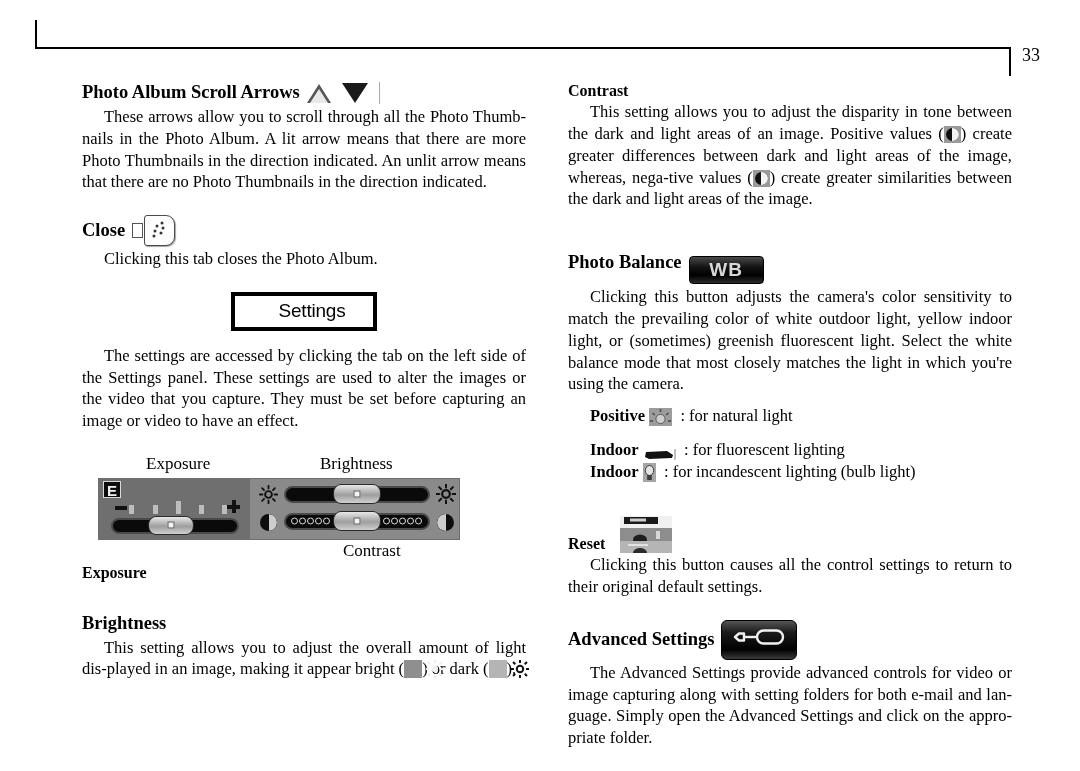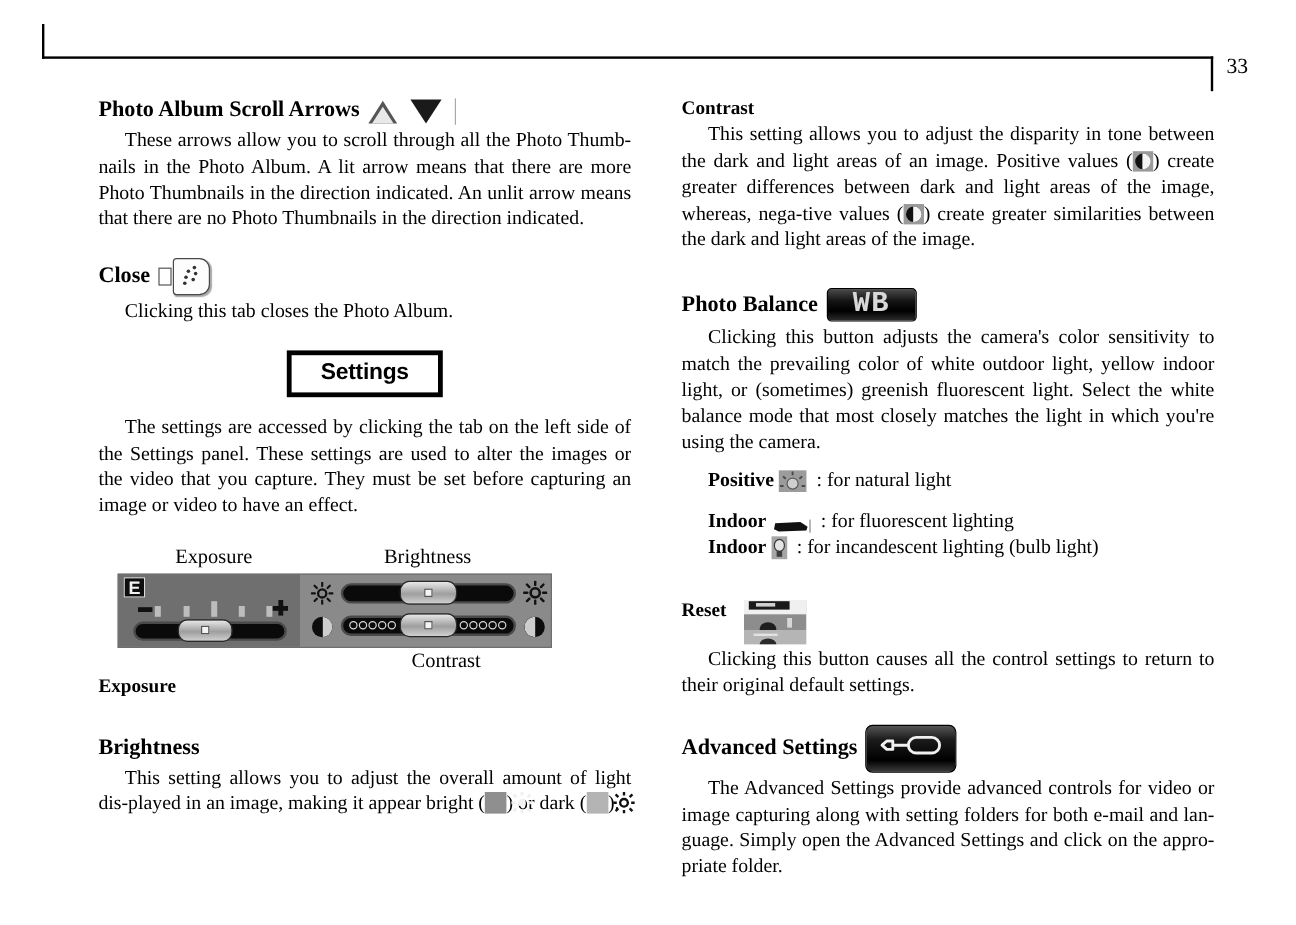--- a/index.html
+++ b/index.html
@@ -88,23 +88,23 @@
   .gap-m { height: 22px; }
   .gap-l { height: 30px; }
 
   
   #settings-banner {
     width: 122px;
     margin: 0 auto;
     border: 4px solid #000;
     text-align: center;
     font-family: "Liberation Sans", sans-serif;
-    font-weight: bold;
+    font-weight: normal;
     font-size: 19px;
-    padding: 4px 0 5px 0;
+    padding: 4px 0 5px 16px;
     letter-spacing: -0.2px;
     background: #fff;
   }
 
   
   .arrow-up, .arrow-dn {
     display: inline-block;
     width: 0; height: 0;
     vertical-align: middle;
   }
@@ -207,29 +207,30 @@
     position: relative;
   }
   .ico-sun-dark { background: #b4b4b4; }
 
   
   #wb-button {
     width: 75px; height: 28px;
     border-radius: 4px;
     background: linear-gradient(180deg,#4a4a4a 0%, #141414 38%, #000 70%, #2b2b2b 100%);
     color: #d8d8d8;
-    font-family: Liberation Mono, monospace;
+    font-family: Liberation Sans, sans-serif;
     font-weight: bold;
-    font-size: 24px;
+    font-size: 19px;
     display: flex;
     align-items: center;
     justify-content: center;
     letter-spacing: 1px;
     border: 1px solid #000;
     box-sizing: border-box;
+    margin-top: 16px;
   }
 
   
   #advanced-button {
     width: 76px; height: 40px;
     border-radius: 6px;
     background: linear-gradient(180deg,#555 0%, #1b1b1b 30%, #000 75%, #3a3a3a 100%);
     display: flex;
     align-items: center;
     justify-content: center;
@@ -625,21 +626,21 @@
         <rect x="0" y="0" width="13" height="19" fill="#a6a6a6"></rect>
         <ellipse cx="6.5" cy="7.5" rx="4.2" ry="5" fill="#e4e4e4" stroke="#3a3a3a" stroke-width="1"></ellipse>
         <rect x="4.2" y="12" width="4.6" height="5" fill="#3d3d3d"></rect>
       </svg>
     </span>
     <b>&nbsp;</b><span>: for incandescent lighting (bulb light)</span>
   </p>
 
   <div class="gap-m"></div>
 
-  <h3 class="sub" style="display:flex; align-items:flex-start; gap:15px;">
+  <h3 class="sub" style="display:flex; align-items:flex-end; gap:15px;">
     <span>Reset</span>
     <span id="reset-icon">
       <svg width="52" height="37" viewBox="0 0 52 37">
         <rect x="0" y="0" width="52" height="12" fill="#f0f0f0"></rect>
         <rect x="4" y="1" width="34" height="7" fill="#1a1a1a"></rect>
         <rect x="10" y="2.5" width="16" height="3" fill="#cfcfcf"></rect>
         <rect x="0" y="12" width="52" height="13" fill="#8d8d8d"></rect>
         <ellipse cx="20" cy="24" rx="7" ry="5.5" fill="#1e1e1e"></ellipse>
         <rect x="36" y="15" width="4" height="8" fill="#d8d8d8"></rect>
         <rect x="0" y="25" width="52" height="12" fill="#b5b5b5"></rect>

